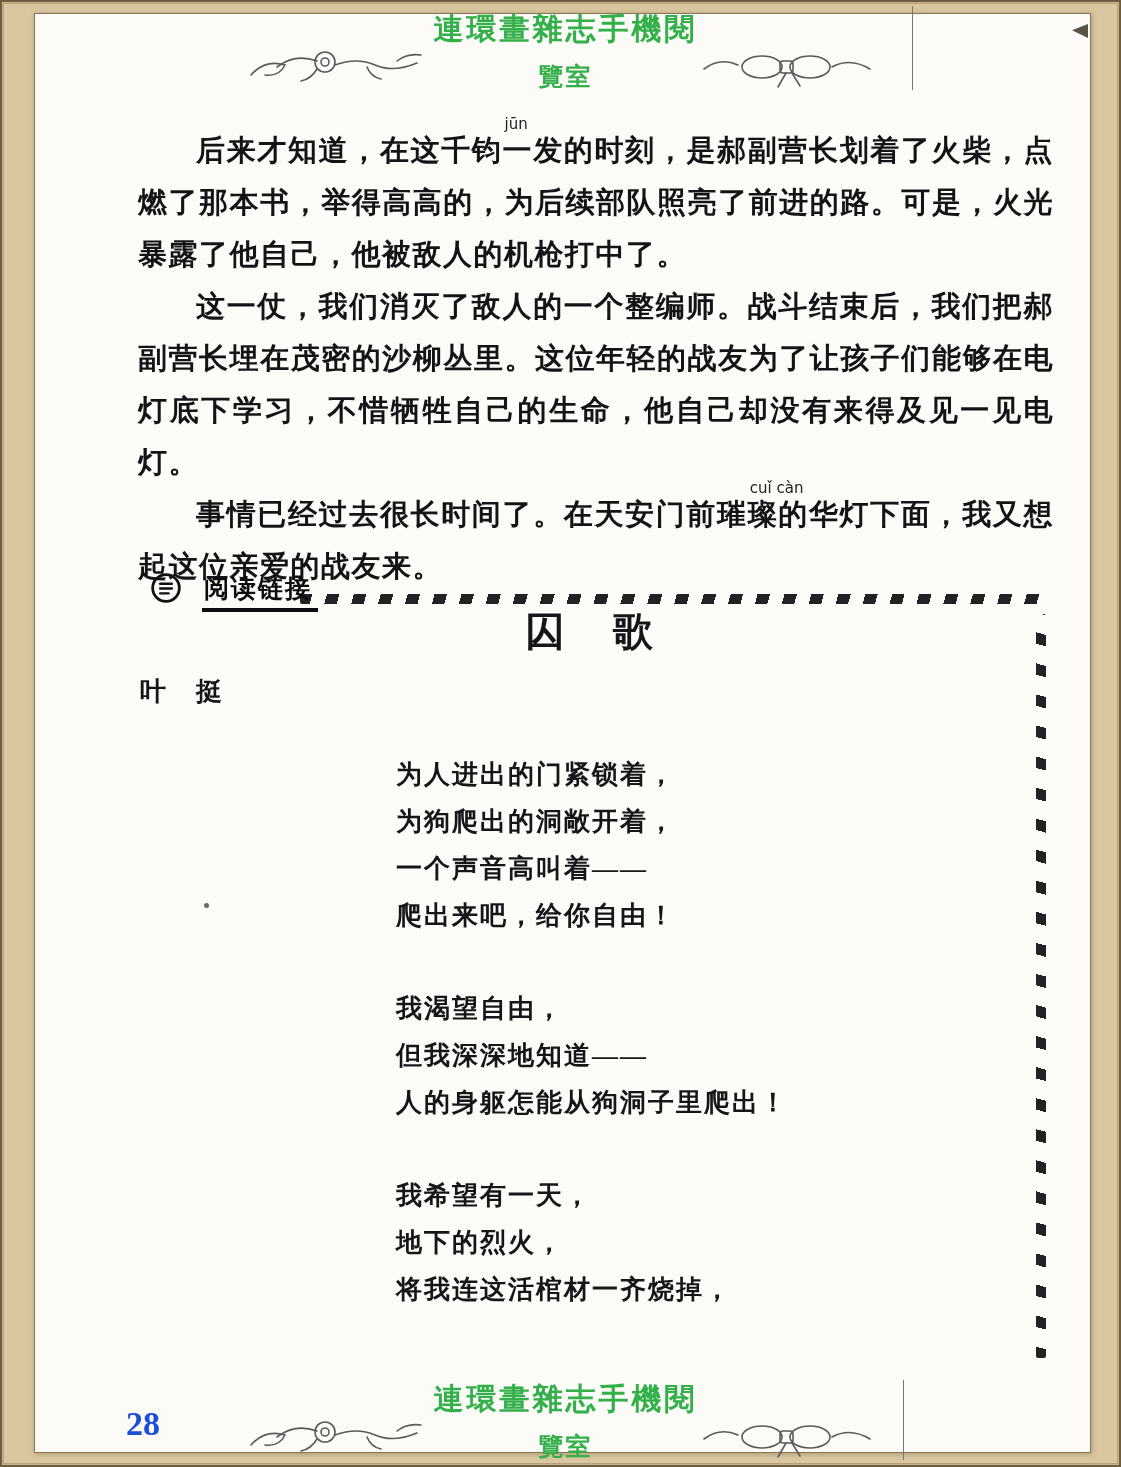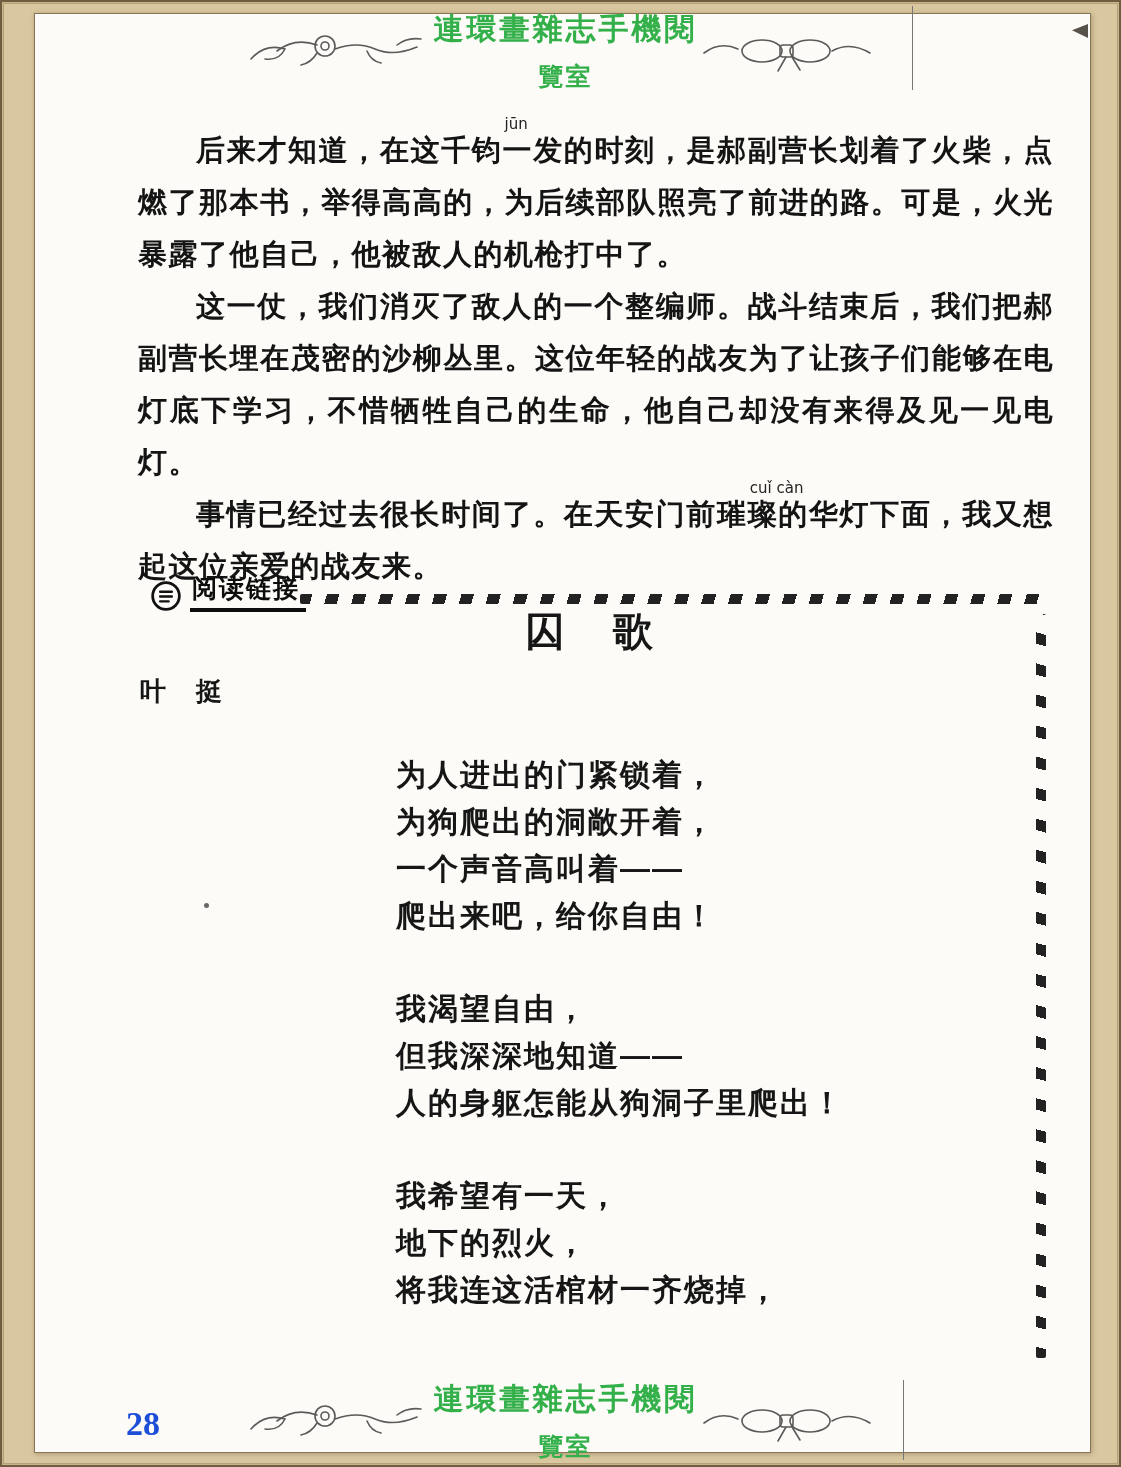--- a/index.html
+++ b/index.html
@@ -19,21 +19,21 @@
   }
   .inner-page{
     position:absolute;left:34px;top:13px;right:30px;bottom:14px;
     background:#fcfbf7;
     border:1px solid #8a7553;
     box-shadow:1px 1px 5px rgba(90,70,40,.35);
   }
   
   .wm-row{
     position:absolute;left:50%;transform:translateX(-50%);
-    display:flex;align-items:center;gap:2px;z-index:3;
+    display:flex;align-items:flex-end;gap:2px;z-index:3;
   }
   .wm-row.top{top:12px;}
   .wm-row.bottom{top:1382px;}
   .wm{text-align:center;line-height:1.15;}
   .wm1{font-size:30px;font-weight:700;letter-spacing:3px;white-space:nowrap;}
   .wm2{font-size:25px;font-weight:700;letter-spacing:2px;margin-top:16px;}
   .orn{flex:0 0 auto;}
   .vline{position:absolute;width:1px;background:#777;z-index:2;}
   .vline-top{left:912px;top:6px;height:84px;}
   .vline-bottom{left:903px;top:1380px;height:80px;}
@@ -47,21 +47,21 @@
   .annot{position:relative;}
   .annot-rt{
     position:absolute;top:-17px;left:50%;transform:translateX(-50%);
     font-size:15px;font-weight:400;letter-spacing:0;line-height:1;
     color:#222;white-space:nowrap;
     font-family:"DejaVu Sans", sans-serif;
   }
   
   .reading-link{
     position:absolute;left:150px;top:572px;
-    display:flex;align-items:flex-end;gap:8px;z-index:2;
+    display:flex;align-items:flex-start;gap:20px;z-index:2;
   }
   .rl-label{
     font-size:25px;font-weight:800;color:#0d0d0d;
     border-bottom:4px solid #0d0d0d;padding:0 6px 3px 2px;
     letter-spacing:2px;
     font-family:"Liberation Sans", sans-serif;
   }
   
   .dash-top{
     position:absolute;left:300px;top:594px;width:742px;height:10px;
@@ -72,22 +72,22 @@
     position:absolute;left:1036px;top:614px;width:10px;height:744px;
     background:repeating-linear-gradient(15deg,#222 0 11px,transparent 11px 30px);
     border-radius:2px;z-index:1;
   }
   
   .poem{position:absolute;left:140px;top:604px;width:902px;color:#161616;z-index:2;}
   .poem-title{margin:0;text-align:center;font-size:40px;font-weight:800;letter-spacing:4px;}
   .poem-author{text-align:left;font-size:26px;font-weight:700;margin-top:15px;letter-spacing:2px;}
   .poem-stanzas{
     margin:42px 0 0 256px;
-    font-size:30px;font-weight:700;line-height:47px;letter-spacing:2px;
-    font-family:Liberation Sans, sans-serif;
+    font-size:26px;font-weight:700;line-height:47px;letter-spacing:2px;
+    font-family:Liberation Serif, serif;
   }
   .stanza{margin-bottom:46px;}
   .stanza:last-child{margin-bottom:0;}
   .poem-line{white-space:nowrap;}
   
   .page-number{
     position:absolute;left:126px;top:1405px;
     font-size:34px;font-weight:700;color:#1d4ed8;z-index:3;
   }
   

